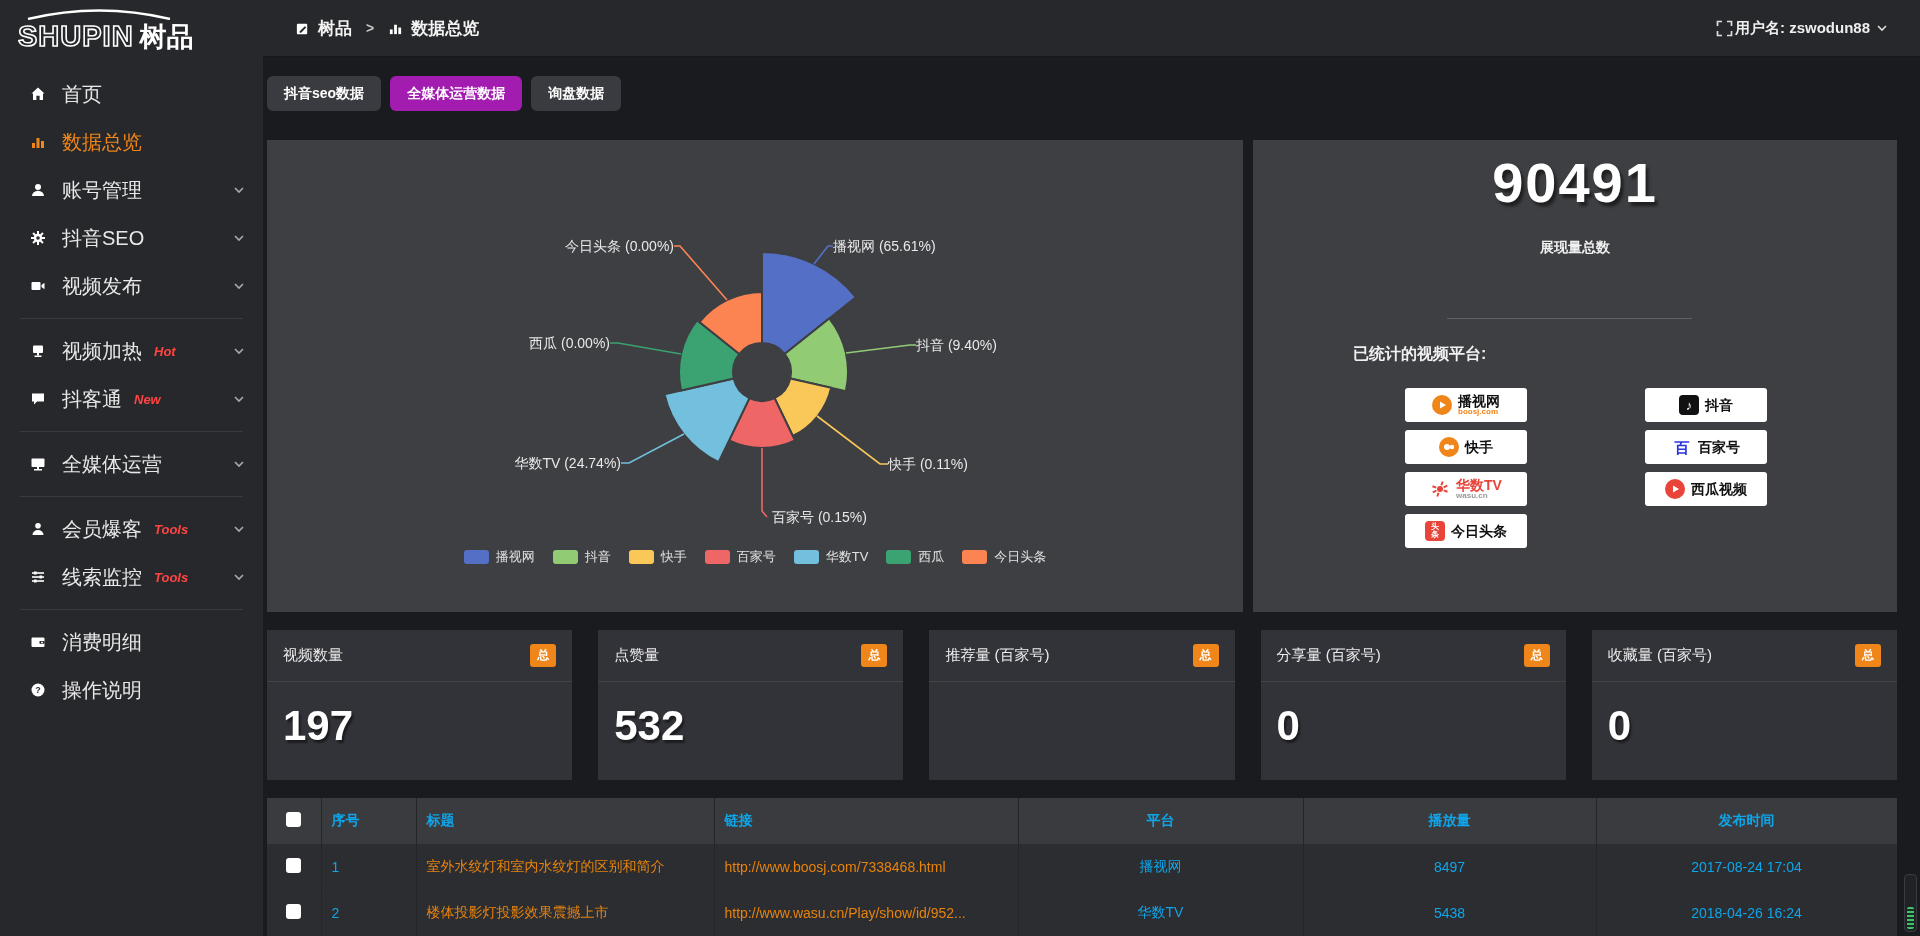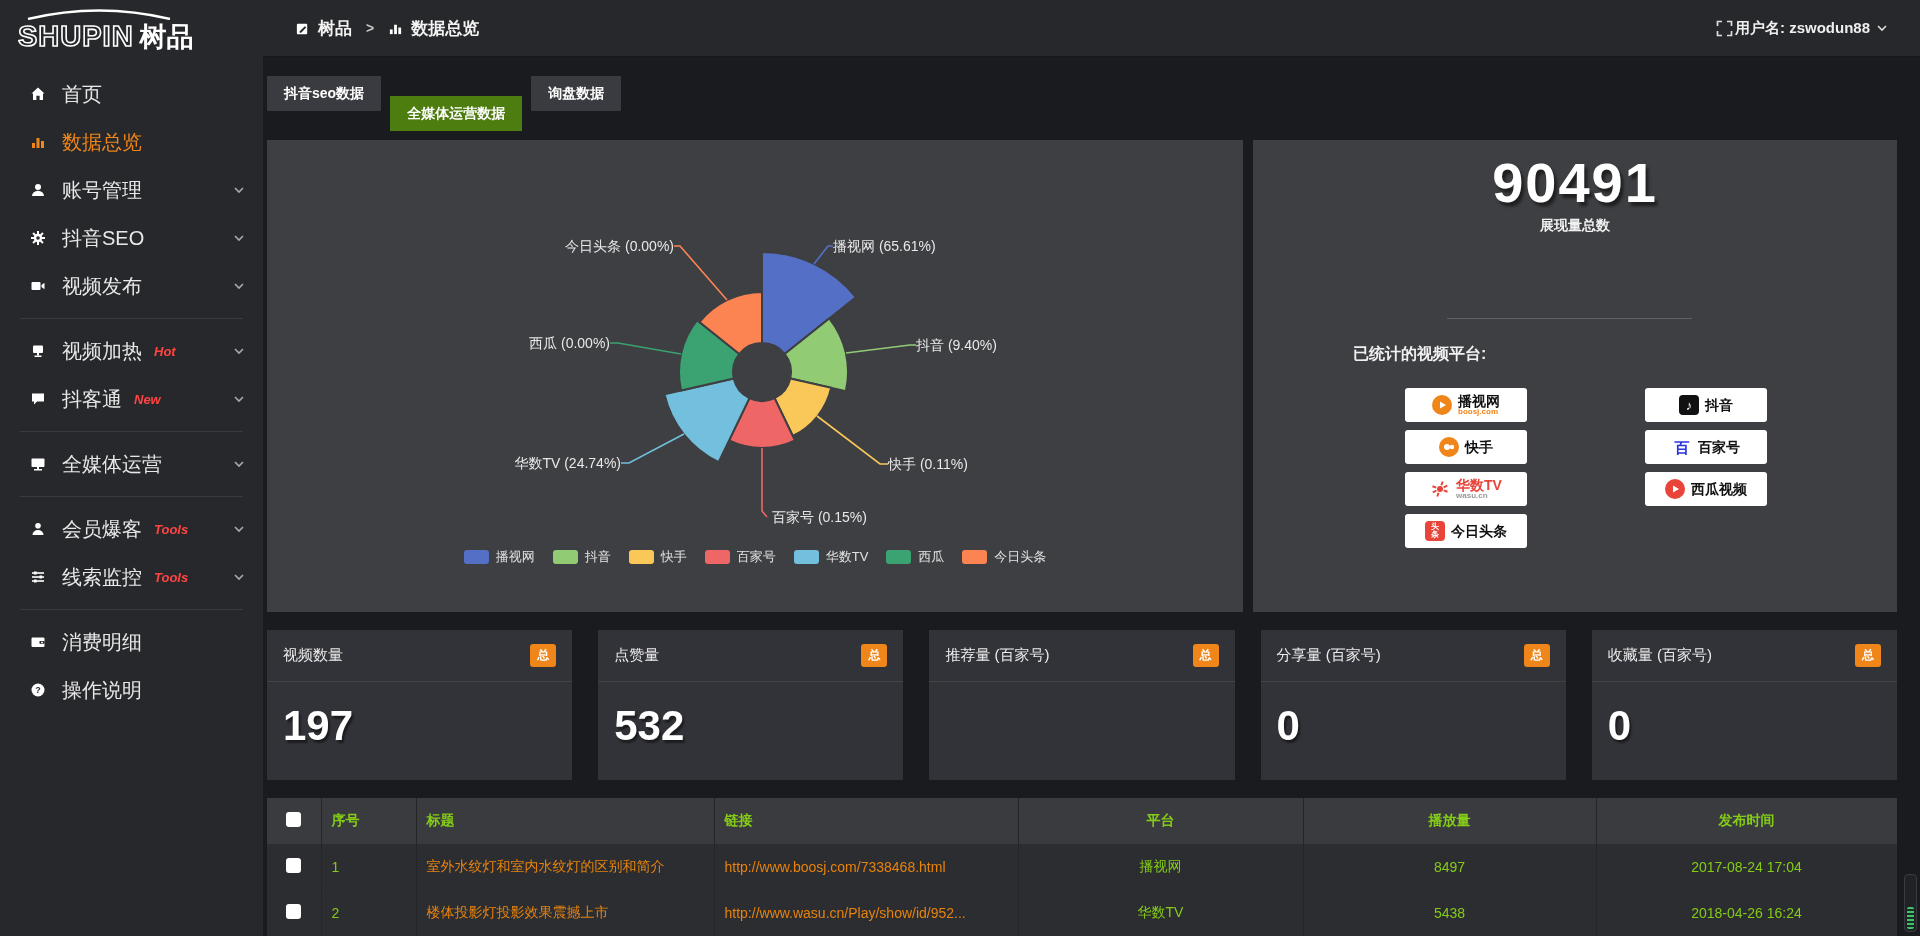--- a/index.html
+++ b/index.html
@@ -28,34 +28,34 @@
   .topbar { position:absolute; left:263px; top:0; width:1657px; height:57px; background:#27282b;
     border-bottom:1px solid #17181b; display:flex; align-items:center; padding:0 32px; z-index:4; }
   .crumb { display:flex; align-items:center; gap:8px; font-size:17px; font-weight:700; color:#f2f2f2; }
   .crumb .c-sep { color:#c9c9c9; font-size:14px; margin:0 6px; }
   .topbar-right { margin-left:auto; display:flex; align-items:center; gap:2px; }
   .username { font-size:15px; font-weight:700; color:#efefef; display:flex; align-items:center; gap:6px; cursor:pointer; }
 
   
   .tabs { position:absolute; left:267px; top:76px; display:flex; gap:9px; }
   .tab { height:35px; padding:0 17px; display:flex; align-items:center; background:#3a3b41;
-    color:#fff; font-size:14px; font-weight:700; border-radius:0; cursor:pointer; }
-  .tab.active { background:#4d7c0f;margin-top:20px; }
+    color:#fff; font-size:14px; font-weight:700; border-radius:6px; cursor:pointer; }
+  .tab.active { background:#a21caf; }
 
   
   .panel-left { position:absolute; left:267px; top:140px; width:976px; height:472px; background:#3e3f42; }
   .panel-right { position:absolute; left:1253px; top:140px; width:644px; height:472px; background:#3e3f42; }
   .legend { position:absolute; left:0; top:408px; width:100%; display:flex; justify-content:center; gap:18px; }
   .legend-item { display:flex; align-items:center; gap:7px; cursor:pointer; }
   .legend-swatch { width:25px; height:14px; border-radius:3px; }
   .legend-label { font-size:13px; color:#e2e2e2; }
 
   .big-number { margin-top:10px; text-align:center; font-size:56px; font-weight:800; color:#fff;
     letter-spacing:2px; text-shadow:3px 4px 3px rgba(0,0,0,0.5); }
-  .big-label { text-align:center; font-size:14px; font-weight:700; color:#f0f0f0; margin-top:2px; }
+  .big-label { text-align:center; font-size:14px; font-weight:700; color:#f0f0f0; margin-top:24px; }
   .rp-divider { position:absolute; left:194px; top:178px; width:245px; height:1px; background:rgba(255,255,255,0.18); }
   .platforms-label { position:absolute; left:100px; top:204px; font-size:16px; font-weight:700; color:#f0f0f0; }
   .badge-grid { position:absolute; left:0; top:0; width:100%; height:100%; }
   .pf-badge { position:absolute; width:122px; height:34px; background:#fff; border-radius:3px;
     display:flex; align-items:center; justify-content:center; gap:6px; padding:0 8px; cursor:default; }
   .pf-name { font-size:14px; font-weight:800; color:#111; white-space:nowrap; line-height:1.05; }
   .pf-sub { font-size:8px; font-weight:700; line-height:1; }
   .pf-col { display:flex; flex-direction:column; align-items:flex-start; }
   .glyph { width:20px; height:20px; border-radius:4px; display:flex; align-items:center; justify-content:center; flex:none; }
 
@@ -66,21 +66,21 @@
     border-bottom:1px solid rgba(255,255,255,0.08); }
   .card-title { font-size:15px; color:#ececec; }
   .card-badge { margin-left:auto; background:#f08519; color:#fff; font-size:12px; font-weight:700;
     padding:3px 7px; border-radius:3px; }
   .card-value { padding:20px 16px 0 16px; font-size:42px; font-weight:700; color:#fff;
     text-shadow:2px 3px 2px rgba(0,0,0,0.45); }
 
   
   .tbl-wrap { position:absolute; left:267px; top:798px; width:1630px; height:138px; overflow:hidden; }
   table { width:1630px; border-collapse:collapse; table-layout:fixed; }
-  th,td { height:46px; font-size:14px; color:#84cc16; border-right:1px solid rgba(255,255,255,0.05);
+  th,td { height:46px; font-size:14px; color:#0ea5e9; border-right:1px solid rgba(255,255,255,0.05);
     padding:0 10px; overflow:hidden; white-space:nowrap; text-overflow:ellipsis; }
   thead th { background:#3a3b3f; font-weight:700; text-align:left; }
   tbody td { background:#2c2d31; border-top:1px solid rgba(255,255,255,0.09); }
   .col-center { text-align:center !important; }
   .cell-orange { color:#e8830c; }
   .cb { width:15px; height:15px; background:#fff; border-radius:3px; display:inline-block; cursor:pointer; }
   td.cb-cell, th.cb-cell { text-align:center; }
 
   
   .scroll-widget { position:absolute; right:3px; bottom:4px; width:13px; height:58px; background:#212226;

